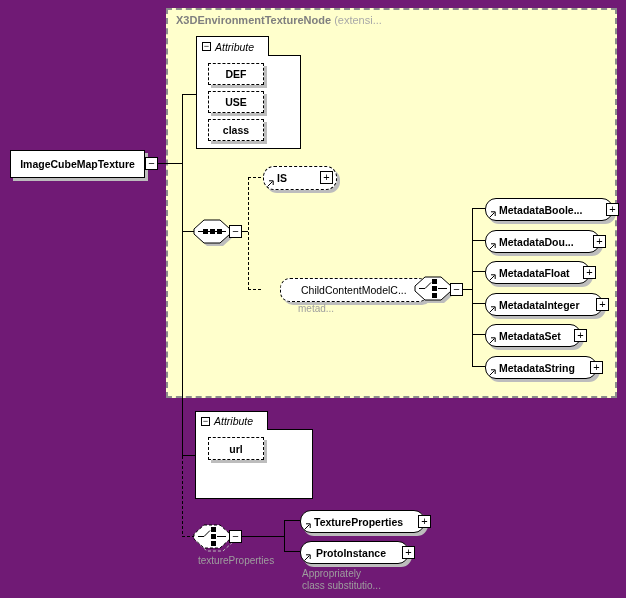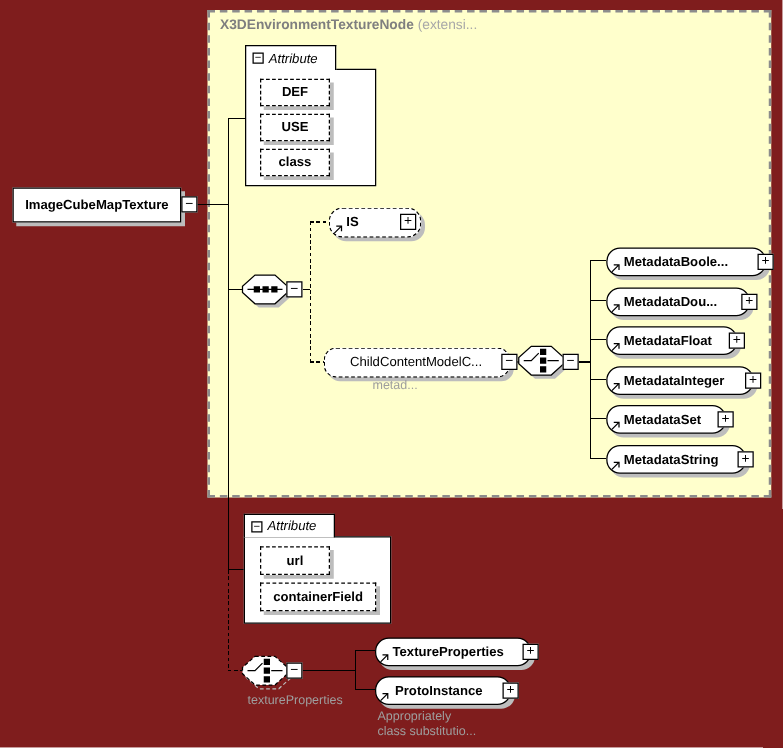--- a/index.html
+++ b/index.html
@@ -1,16 +1,16 @@
 <!DOCTYPE html>
 <html><head>
 <meta charset="utf-8">
 <style>
   html,body{margin:0;padding:0;background:#fff;}
-  #canvas{position:relative;width:626px;height:598px;background:#7f1d1d;overflow:hidden;
+  #canvas{position:relative;width:626px;height:598px;background:#701a75;overflow:hidden;
           font-family:"Liberation Sans",sans-serif;}
   .abs{position:absolute;}
   
   #base-region{left:166px;top:8px;width:447px;height:386px;background:#ffffcc;
                border:2px dashed #8c8c8c;z-index:0;}
   .region-title{position:absolute;left:8px;top:4px;font-size:11px;color:#7f7f7f;white-space:nowrap;}
   .region-title .t-bold{font-weight:bold;}
   .region-title .t-suffix{font-weight:normal;color:#a8a8a8;}
   
   #wires{position:absolute;left:0;top:0;z-index:1;}
@@ -97,21 +97,21 @@
   <div class="toggle" style="left:229px;top:225px;">−</div>
 
   <div class="ebox dashed ref" style="left:263px;top:166px;width:59px;height:22px;">
     <svg class="arrow" viewBox="0 0 9 9">
       <path d="M1.5,7.5 L6.5,2.5 M3,1.8 H7.2 V6" stroke="#000" fill="none"></path>
     </svg>
     <span>IS</span>
     <div class="toggle inside">+</div>
   </div>
 
-  <div class="ebox dashed rounded plain" style="left:259px;top:278px;width:127px;height:22px;padding-left:20px;">
+  <div class="ebox dashed rounded plain" style="left:280px;top:278px;width:127px;height:22px;padding-left:20px;">
     <span>ChildContentModelC...</span>
     <div class="toggle edge">−</div>
   </div>
   <div class="note" style="left:267px;top:303px;padding-left:31px;">metad...</div>
 
   <svg class="conn" style="left:411px;top:274px;" width="46" height="30">
     <path d="M14,3 L30,3 L40,12 L40,17 L30,26 L14,26 L4,17 L4,12 Z" transform="translate(3,3)" fill="#bdbdbd"></path>
     <path d="M14,3 L30,3 L40,12 L40,17 L30,26 L14,26 L4,17 L4,12 Z" fill="#fff" stroke="#000"></path>
     <path d="M8,14.5 H14 L20,8.5 M27,14.5 H36" stroke="#000" fill="none"></path>
     <rect x="21" y="5" width="5" height="5" fill="#000"></rect>
@@ -164,23 +164,20 @@
   </div>
 
   <div class="grp-tab" style="left:195px;top:411px;width:66px;height:18px;">
     <span class="grp-icon">−</span>
     <span>Attribute</span>
   </div>
   <div class="grp-body" style="left:195px;top:429px;width:116px;height:68px;"></div>
   <div class="ebox dashed center" style="left:208px;top:437px;width:54px;height:21px;">
     <span>url</span>
   </div>
-  <div class="ebox dashed center" style="left:208px;top:466px;width:91px;height:21px;">
-    <span>containerField</span>
-  </div>
 
   <svg class="conn" style="left:190px;top:522px;" width="46" height="30">
     <path d="M14,3 L30,3 L40,12 L40,17 L30,26 L14,26 L4,17 L4,12 Z" transform="translate(3,3)" fill="none" stroke="#bdbdbd" stroke-dasharray="3,2"></path>
     <path d="M14,3 L30,3 L40,12 L40,17 L30,26 L14,26 L4,17 L4,12 Z" fill="#fff" stroke="#000" stroke-dasharray="3,2"></path>
     <path d="M8,14.5 H14 L20,8.5 M27,14.5 H36" stroke="#000" fill="none"></path>
     <rect x="21" y="5" width="5" height="5" fill="#000"></rect>
     <rect x="21" y="12" width="5" height="5" fill="#000"></rect>
     <rect x="21" y="19" width="5" height="5" fill="#000"></rect>
   </svg>
   <div class="toggle" style="left:229px;top:530px;">−</div>

